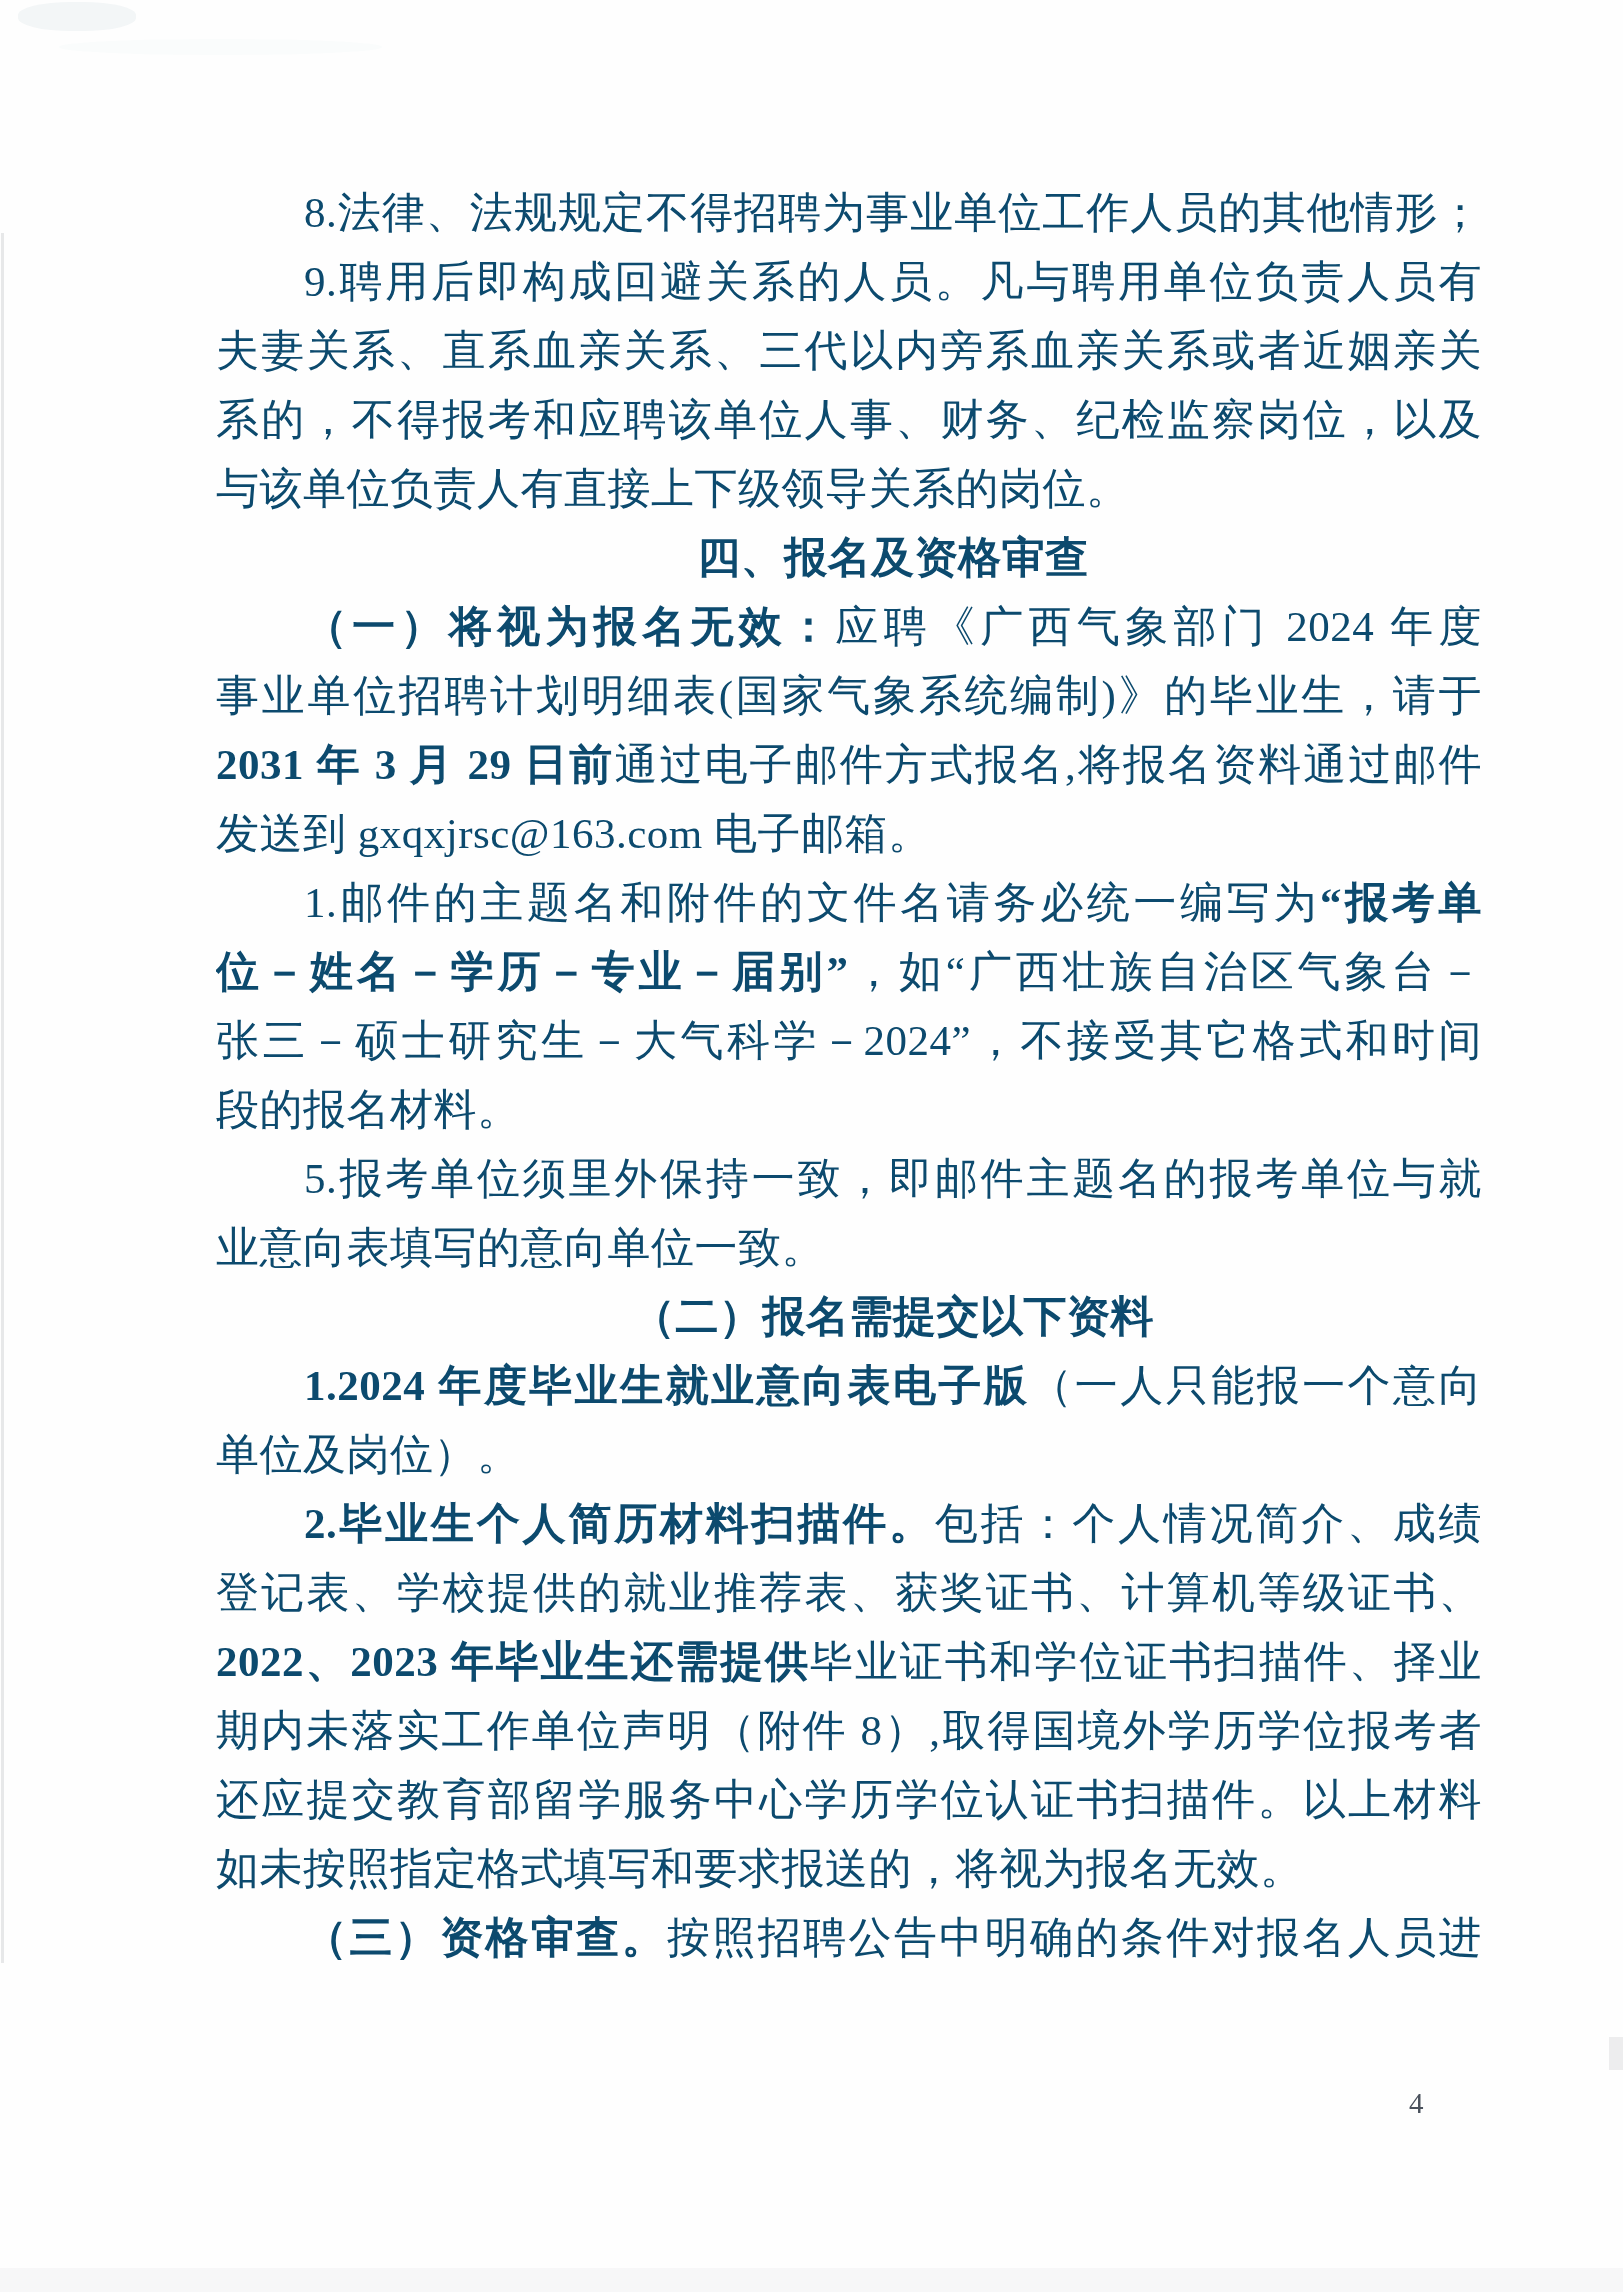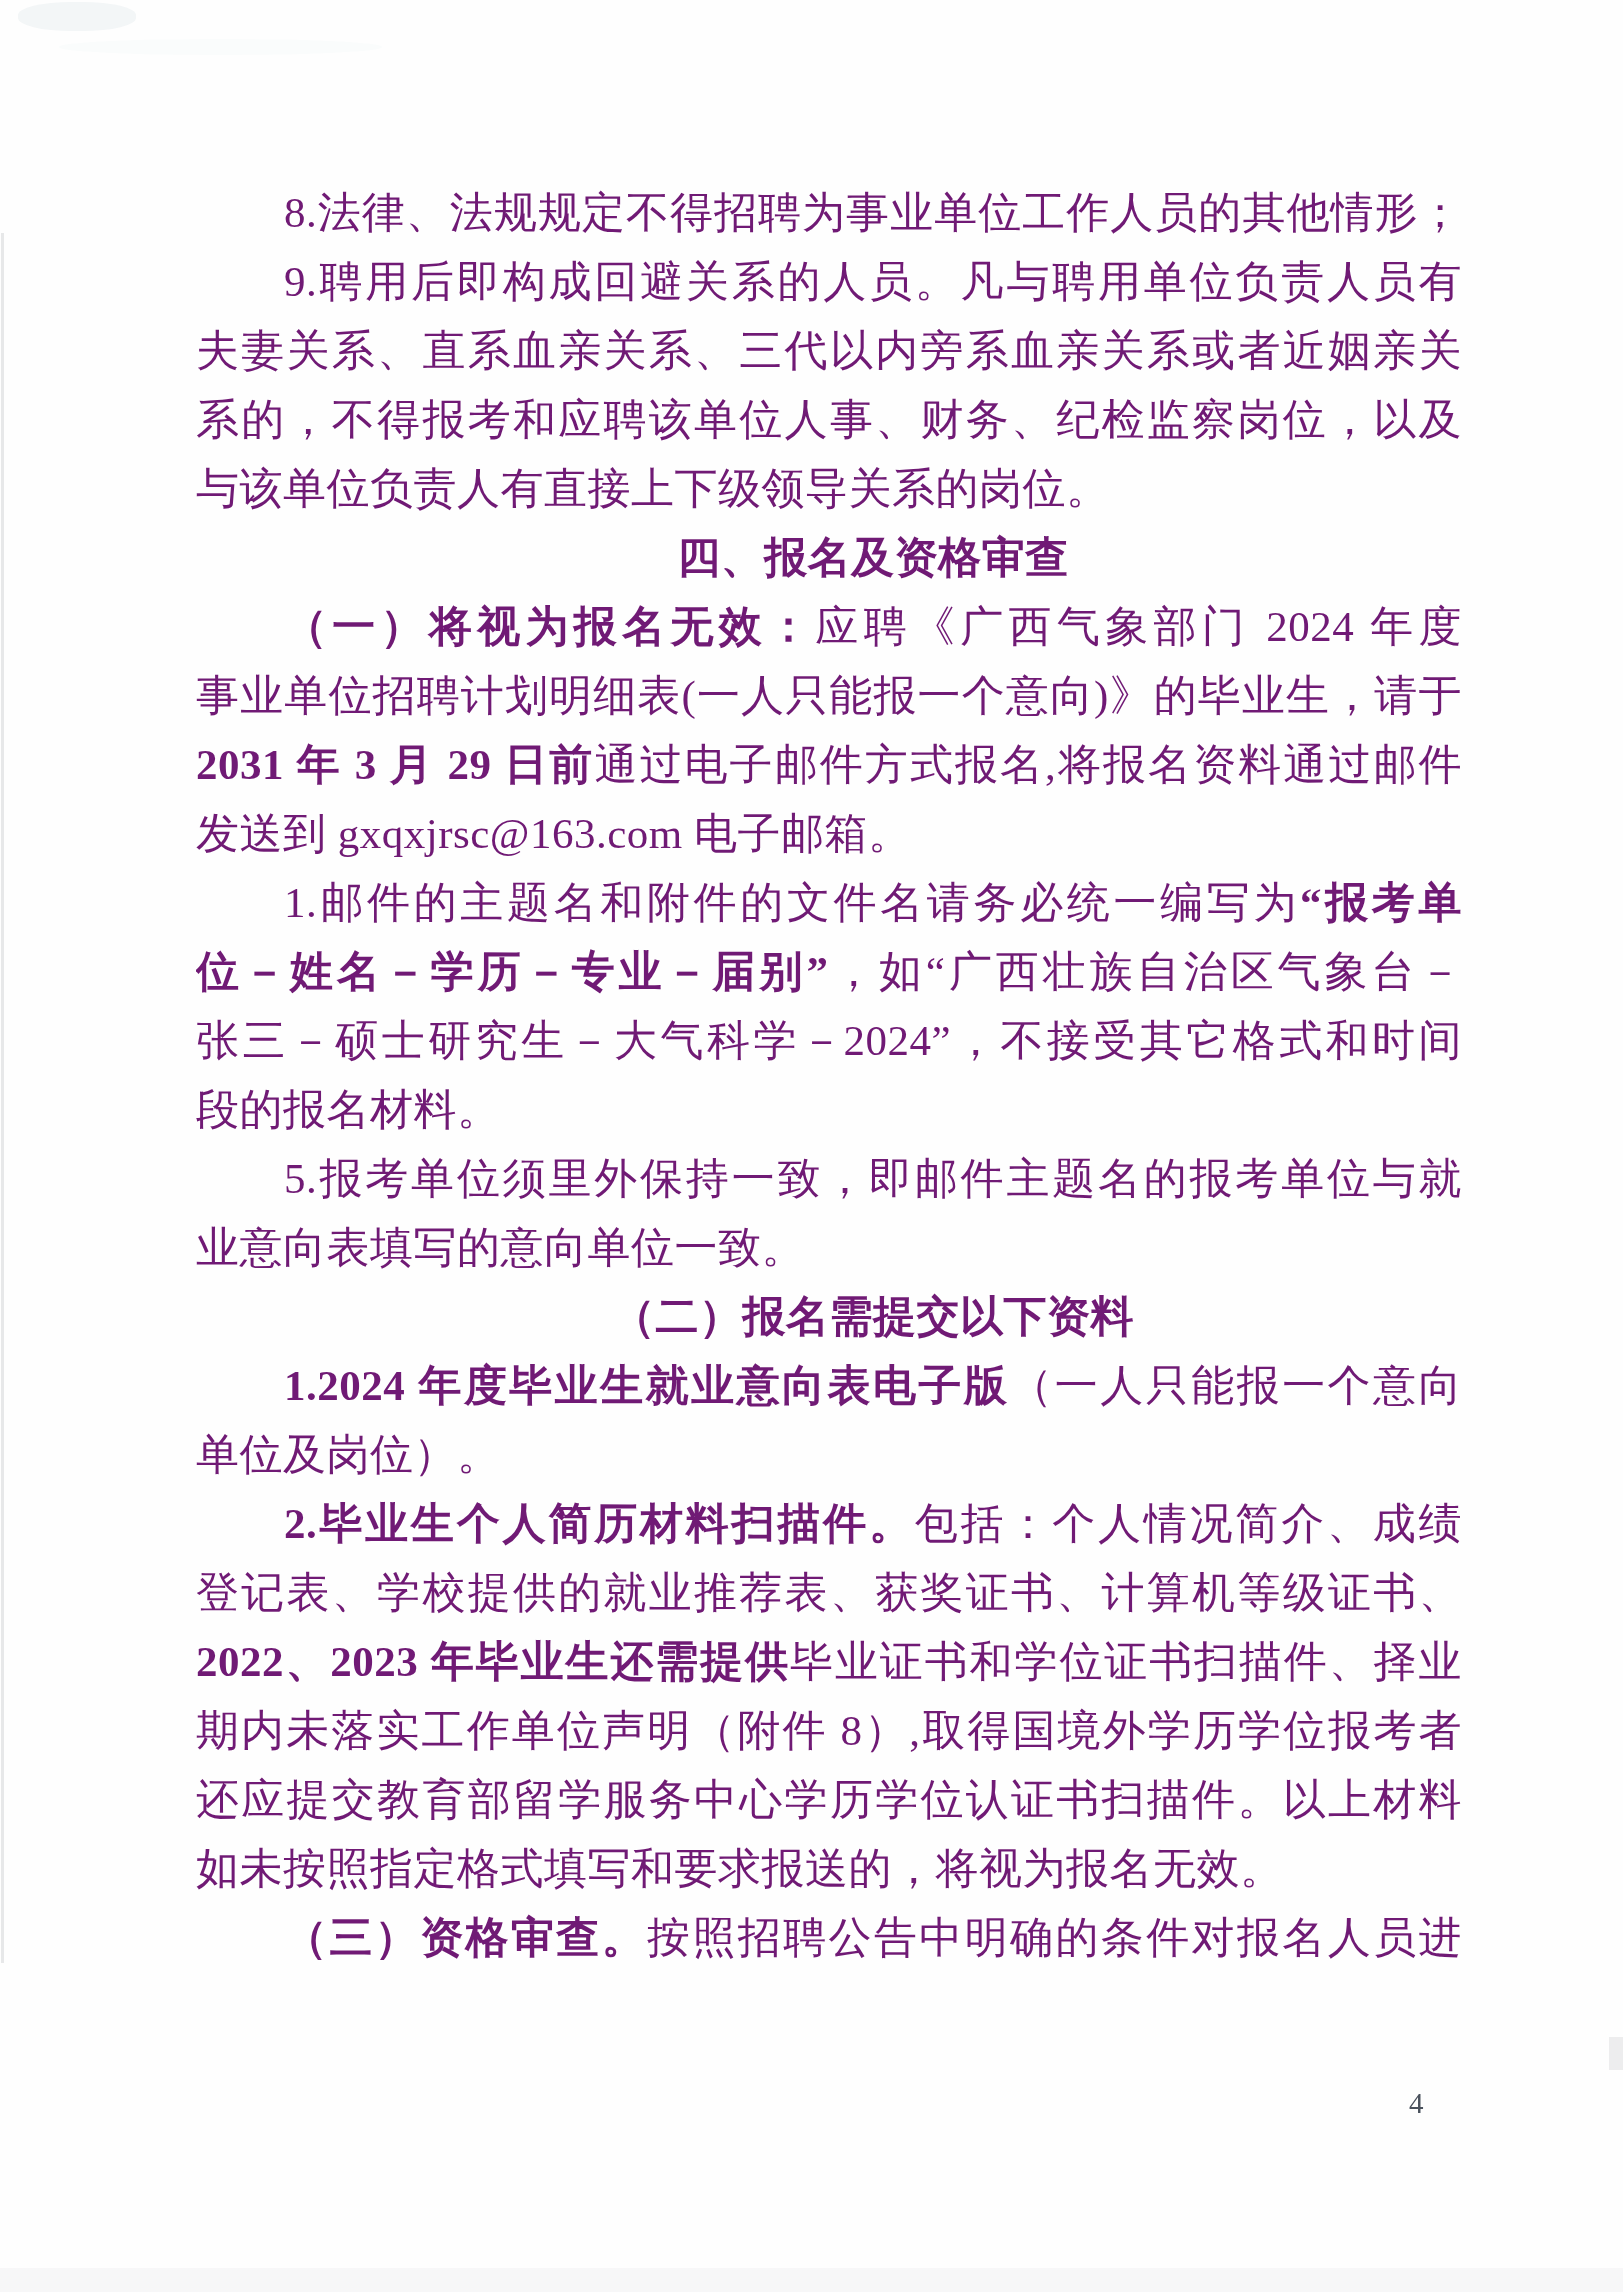--- a/index.html
+++ b/index.html
@@ -97,29 +97,29 @@
 </head>
 <body>
 
 <div id="page" style="background: rgb(254, 254, 254);">
   <div id="left-edge-line"></div>
   <div id="top-smudge"></div>
   <div id="top-smudge-2"></div>
   <div id="bottom-edge"></div>
   <div id="right-edge-sliver"></div>
 
-  <div id="content" style="color: #701a75;">
+  <div id="content" style="color: #0c4a6e; margin-left: 20px;">
       <div class="line indent full"><span class="seg">8.法律、法规规定不得招聘为事业单位工作人员的其他情形；</span></div>
       <div class="line indent full"><span class="seg">9.聘用后即构成回避关系的人员。凡与聘用单位负责人员有</span></div>
       <div class="line full"><span class="seg">夫妻关系、直系血亲关系、三代以内旁系血亲关系或者近姻亲关</span></div>
       <div class="line full"><span class="seg">系的，不得报考和应聘该单位人事、财务、纪检监察岗位，以及</span></div>
       <div class="line"><span class="seg">与该单位负责人有直接上下级领导关系的岗位。</span></div>
       <div class="line indent"><span class="seg b">四、报名及资格审查</span></div>
       <div class="line indent full"><span class="seg b">（一）将视为报名无效：</span><span class="seg">应聘《广西气象部门 2024 年度</span></div>
-      <div class="line full"><span class="seg">事业单位招聘计划明细表(一人只能报一个意向)》的毕业生，请于</span></div>
+      <div class="line full"><span class="seg">事业单位招聘计划明细表(国家气象系统编制)》的毕业生，请于</span></div>
       <div class="line full"><span class="seg b">2031 年 3 月 29 日前</span><span class="seg">通过电子邮件方式报名,将报名资料通过邮件</span></div>
       <div class="line"><span class="seg">发送到 gxqxjrsc@163.com 电子邮箱。</span></div>
       <div class="line indent full"><span class="seg">1.邮件的主题名和附件的文件名请务必统一编写为</span><span class="seg b">“报考单</span></div>
       <div class="line full"><span class="seg b">位－姓名－学历－专业－届别”</span><span class="seg">，如“广西壮族自治区气象台－</span></div>
       <div class="line full"><span class="seg">张三－硕士研究生－大气科学－2024”，不接受其它格式和时间</span></div>
       <div class="line"><span class="seg">段的报名材料。</span></div>
       <div class="line indent full"><span class="seg">5.报考单位须里外保持一致，即邮件主题名的报考单位与就</span></div>
       <div class="line"><span class="seg">业意向表填写的意向单位一致。</span></div>
       <div class="line indent"><span class="seg b">（二）报名需提交以下资料</span></div>
       <div class="line indent full"><span class="seg b">1.2024 年度毕业生就业意向表电子版</span><span class="seg">（一人只能报一个意向</span></div>

